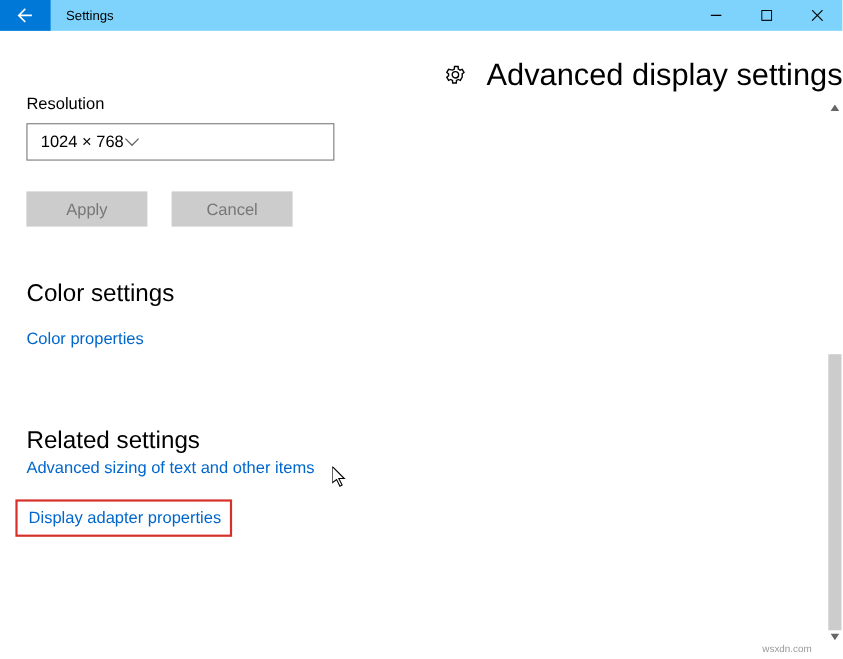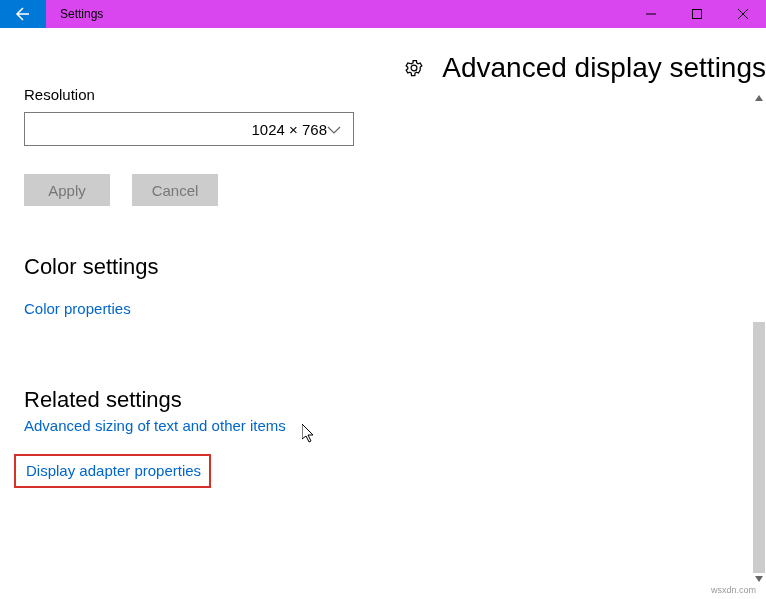--- a/index.html
+++ b/index.html
@@ -1,63 +1,63 @@
 <!DOCTYPE html>
 <html><head>
   <meta charset="utf-8">
   <style>
     * { margin: 0; padding: 0; box-sizing: border-box; font-family: "Segoe UI", Arial, sans-serif; }
     body { width: 766px; height: 599px; background: #fff; overflow: hidden; position: relative; }
 
     
-    .titlebar { height: 28px; display: flex; align-items: center; background: #d946ef; }
+    .titlebar { height: 28px; display: flex; align-items: center; background: #7dd3fc; }
     .back-btn { width: 46px; height: 28px; background: #0078d7; display: flex; align-items: center; justify-content: center; }
     .back-btn svg { fill: #fff; }
     .window-title { margin-left: 14px; font-size: 12px; color: #000; }
     .window-controls { margin-left: auto; display: flex; }
     .win-ctrl { width: 46px; height: 28px; display: flex; align-items: center; justify-content: center; }
     .win-ctrl svg { stroke: #000; fill: none; }
 
     
     .page-header { display: flex; align-items: center; margin: 24px 0 0 24px; justify-content: flex-end; }
     .page-header svg { fill: #000; }
     .page-title { font-size: 28px; font-weight: 400; margin-left: 18px; color: #000; }
 
     
     .content-wrap { position: absolute; top: 90px; left: 0; right: 0; bottom: 0; }
     .content { padding: 0 24px 20px 24px; }
 
     .truncated-label { font-size: 15px; color: #000; margin-bottom: 9px; margin-top: -4px; overflow: hidden; }
 
-    .dropdown { width: 330px; height: 34px; border: 1px solid #7a7a7a; display: flex; align-items: center; padding: 0 12px; justify-content: flex-end; }
+    .dropdown { width: 280px; height: 34px; border: 1px solid #7a7a7a; display: flex; align-items: center; padding: 0 12px; justify-content: flex-start; }
     .dropdown-text { font-size: 15px; }
     .chevron svg { stroke: #666; stroke-width: 1.2; fill: none; }
 
     .btn-row { margin-top: 28px; display: flex; gap: 22px; }
-    .btn { width: 86px; height: 32px; background: #ccc; color: #777; display: flex; align-items: center; justify-content: center; font-size: 15px; border: none; }
+    .btn { width: 110px; height: 32px; background: #ccc; color: #777; display: flex; align-items: center; justify-content: center; font-size: 15px; border: none; }
 
     .section-title { font-size: 22px; font-weight: 400; color: #000; }
     .st-color { margin-top: 48px; margin-bottom: 20px; }
     .st-related { margin-top: 50px; margin-bottom: 4px; }
 
     .link { color: #0066cc; font-size: 15px; display: inline-block; margin-bottom: 20px; cursor: pointer; }
     .link.last { margin-bottom: 0; }
 
     .highlight-box { border: 2px solid #d7302a; padding: 6px 8px; display: inline-block; margin-left: -10px; }
     .highlight-box .link { margin-bottom: 0; margin-left: 2px; }
 
     
     .scrollbar { position: absolute; right: 0; top: 92px; bottom: 14px; width: 14px; }
     .scroll-arrow { height: 12px; display: flex; align-items: center; justify-content: center; }
     .scroll-arrow svg { fill: #666; }
     .scroll-track { position: absolute; top: 12px; bottom: 12px; left: 0; right: 0; }
     .scroll-thumb { position: absolute; left: 1px; right: 1px; top: 218px; bottom: 0; background: #ccc; }
 
     .cursor { position: absolute; left: 302px; top: 424px; pointer-events: none; }
-    .footer-text { position: absolute; right: 10px; bottom: 4px; font-size: 9px; color: #999; }
+    .footer-text { position: absolute; right: 28px; bottom: 4px; font-size: 9px; color: #999; }
   </style>
 </head>
 <body>
 
 <div class="titlebar">
   <div class="back-btn">
     <svg width="16" height="16" viewBox="0 0 16 16">
       <path d="M8 2 L2 8 L8 14 M2 8 L14 8" stroke="#fff" stroke-width="1.5" fill="none"></path>
     </svg>
   </div>

